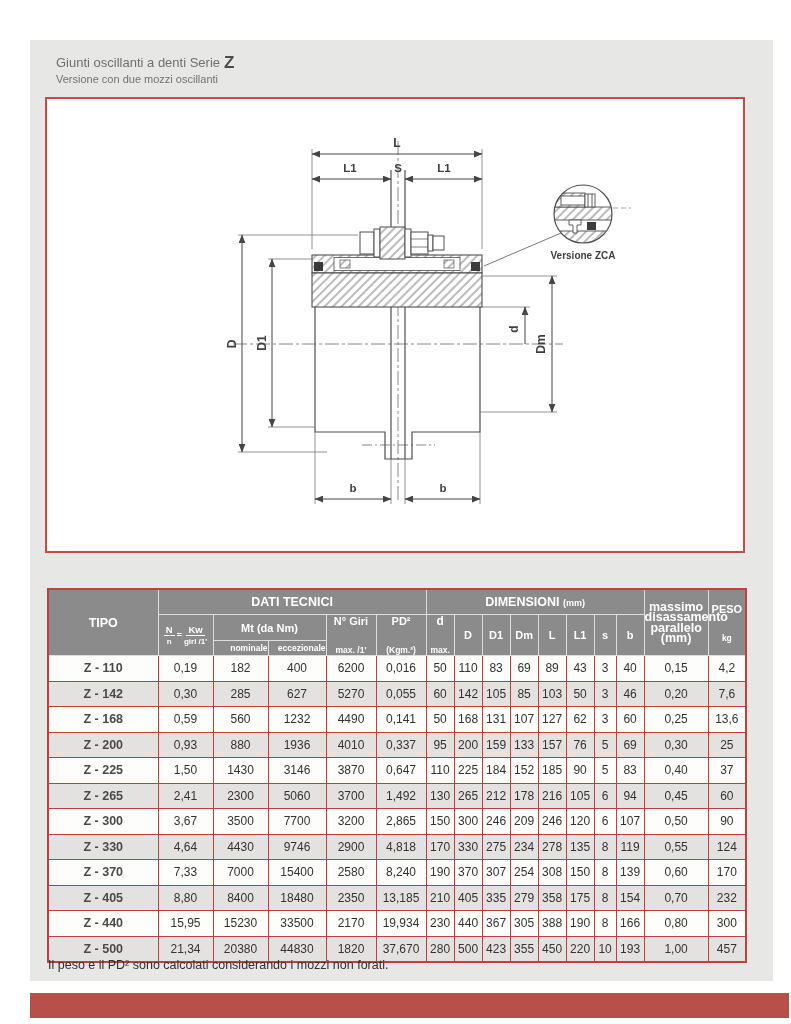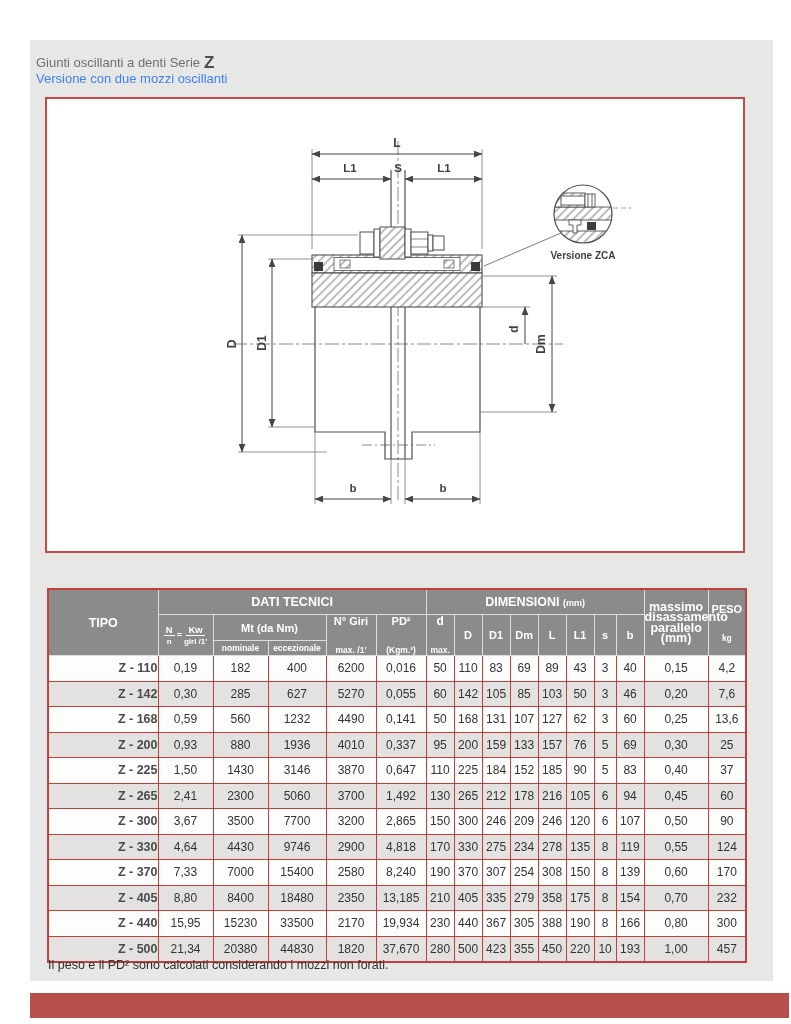--- a/index.html
+++ b/index.html
@@ -1,48 +1,48 @@
 <!DOCTYPE html>
 <html><head>
 <meta charset="utf-8">
 <style>
   html,body{margin:0;padding:0;background:#fff;}
   .page{position:relative;width:791px;height:1024px;background:#ffffff;overflow:hidden;
         font-family:"Liberation Sans",sans-serif;}
   .content-bg{position:absolute;left:30px;top:40px;width:743px;height:941px;background:#e7e7e5;}
-  .title-block{position:absolute;left:36px;top:55px;line-height:16px;}
+  .title-block{position:absolute;left:56px;top:55px;line-height:16px;}
   .title-line1{font-size:13px;color:#6f6f6f;}
   .title-series{font-size:17px;font-weight:bold;color:#4c4c4c;vertical-align:-1px;margin-left:4px;}
-  .title-line2{font-size:13px;color:#3b82f6;}
+  .title-line2{font-size:11px;color:#737373;}
   .drawing-box{position:absolute;left:45px;top:97px;width:696px;height:452px;
                border:2px solid #c74a47;background:#ffffff;}
   .drawing-box svg{display:block;width:696px;height:452px;
                    font-family:"Liberation Sans",sans-serif;}
   .tbl-wrap{position:absolute;left:47px;top:588px;width:698px;}
   table.spec{border-collapse:collapse;table-layout:fixed;width:698px;
              border:2px solid #c0403d;}
   .spec th{background:#8b8b8b;color:#ffffff;border:1px solid #dedede;
            padding:0;font-weight:bold;vertical-align:middle;text-align:center;}
   .spec tr.rA th{height:24px;font-size:12.5px;}
   .spec tr.rB th{font-size:11px;}
-  .spec tr.rC th{height:14px;font-size:8.5px;font-weight:bold;}
+  .spec tr.rC th{height:14px;font-size:8.5px;font-weight:bold;text-align:right;}
   .spec th.th-tipo{font-size:13.5px;}
   .spec th .unit-small{font-size:9px;font-weight:bold;}
   .spec th.th-multi{font-size:9px;line-height:10.5px;font-weight:bold;}
   .spec th .sub2{display:block;font-size:8.5px;font-weight:bold;line-height:10px;margin-top:17px;}
   .spec th .sub1{display:block;font-size:11px;line-height:13px;}
   .spec th .dimletter{font-size:12px;}
   .fracwrap{display:flex;align-items:center;justify-content:center;gap:2px;}
   .frac{display:inline-flex;flex-direction:column;align-items:center;line-height:9px;}
   .frac .top{font-size:9.5px;border-bottom:1px solid #fff;padding:0 2px 1px;}
   .frac .bot{font-size:8px;padding-top:1px;}
   .eq{font-size:9px;}
   .spec td{border:1px solid #c0403d;height:24.5px;padding:0;text-align:center;
            font-size:12px;color:#333;background:#fdfdfc;}
-  .spec td.tipo-cell{font-size:12.5px;font-weight:600;color:#4a4a4a;text-align:right;}
+  .spec td.tipo-cell{font-size:12.5px;font-weight:600;color:#4a4a4a;}
   .spec tbody tr:nth-child(even) td{background:#e3e2e0;}
   .footnote{position:absolute;left:48px;top:958px;font-size:12.5px;font-weight:normal;color:#2f2f2f;}
   .footer-bar{position:absolute;left:30px;top:993px;width:759px;height:25px;background:#b7504b;}
 </style>
 </head>
 <body>
 
 <div class="page">
   <div class="content-bg"></div>
 

